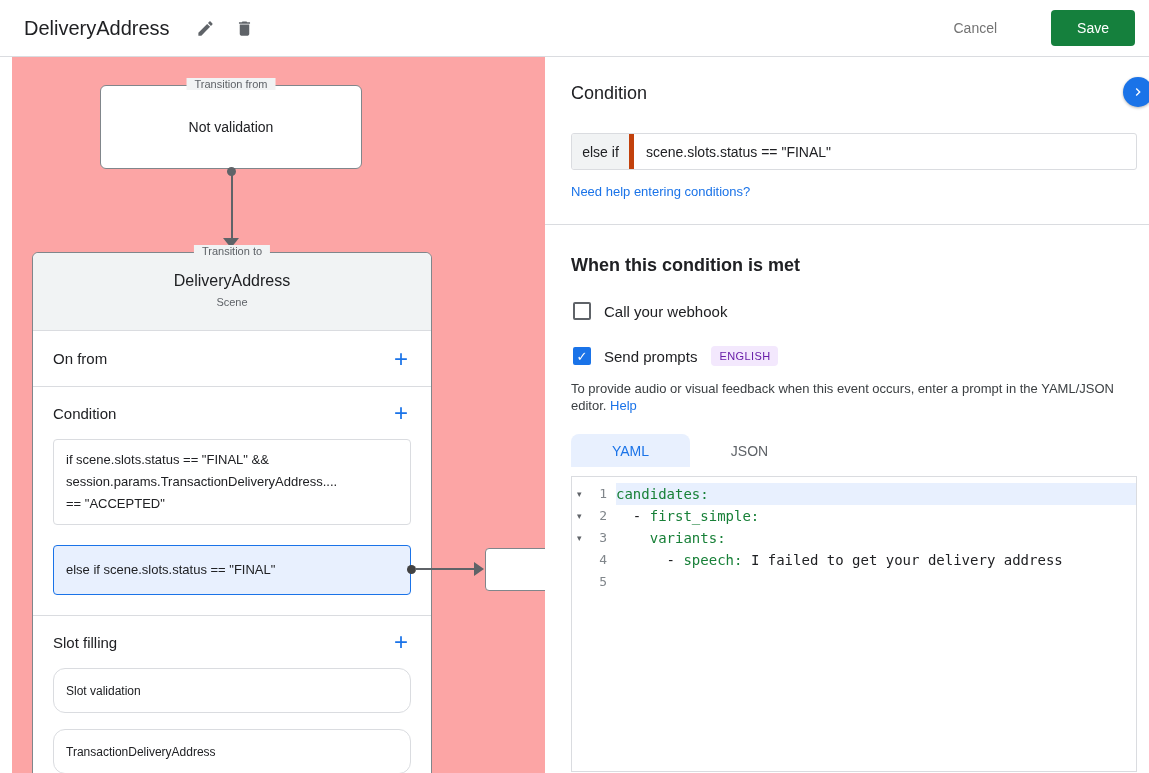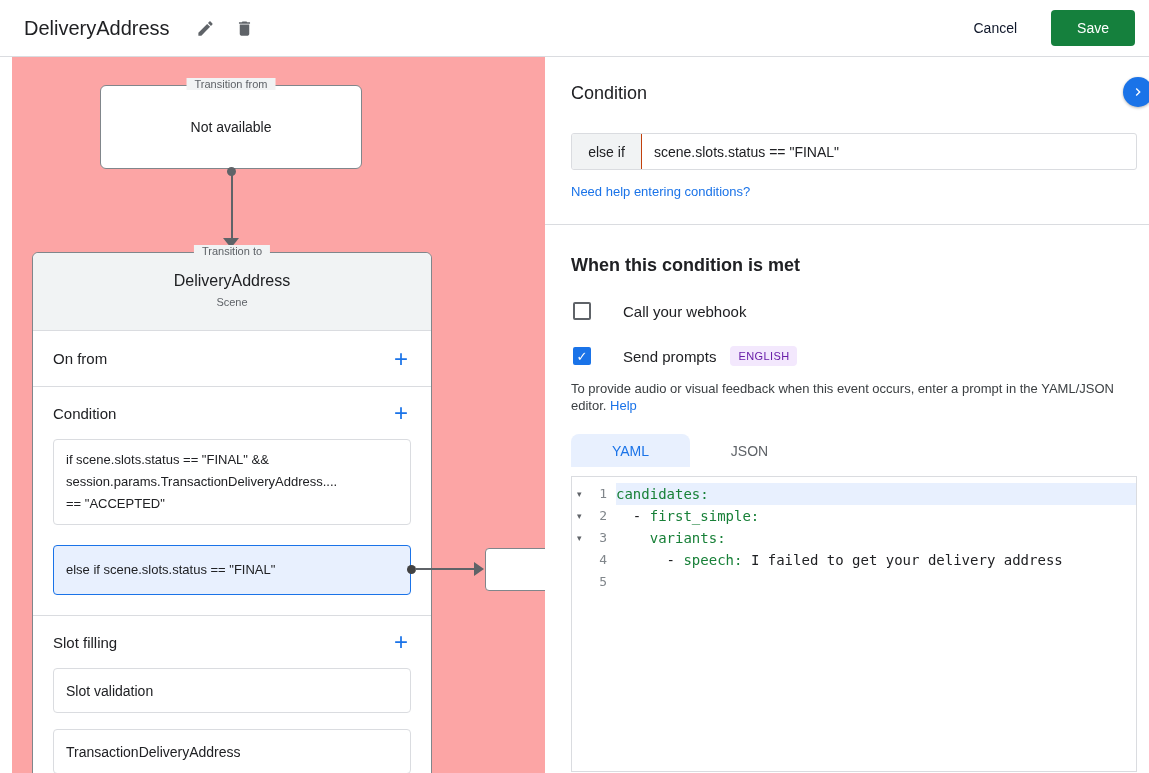--- a/index.html
+++ b/index.html
@@ -9,22 +9,22 @@
     font-family:"Liberation Sans", sans-serif; color:#202124; background:#fff;
   }
 
   
   .topbar { height:57px; display:flex; align-items:center; padding:0 14px 0 24px;
             border-bottom:1px solid #dadce0; background:#fff; }
   .topbar h1 { font-size:20px; font-weight:400; color:#202124; margin:0 12px 0 0; }
   .icon-btn { background:none; border:none; padding:6px; margin-left:8px; cursor:pointer; display:flex; align-items:center; }
   .icon-btn svg { fill:#5f6368; }
   .spacer { flex:1; }
-  .btn-cancel { background:none; border:none; color:#0f172a; font-size:14px; font-weight:500;
-                font-family:inherit; margin-right:28px; cursor:pointer; }
+  .btn-cancel { background:none; border:none; color:#737373; font-size:14px; font-weight:500;
+                font-family:inherit; margin-right:48px; cursor:pointer; }
   .btn-save { background:#15803d; color:#fff; border:none; border-radius:4px; height:36px;
               padding:0 26px; font-size:14px; font-weight:500; font-family:inherit; cursor:pointer; }
 
   
   .left-panel { position:absolute; left:12px; top:57px; width:545px; height:768px;
                 background:#fca5a5; overflow:hidden; }
   .legend { position:absolute; top:-8px; left:50%; transform:translateX(-50%);
             background:#f1f3f4; padding:0 8px; font-size:11px; color:#5f6368; white-space:nowrap; }
   .tfrom { position:absolute; left:88px; top:28px; width:262px; height:84px; background:#fff;
            border:1px solid #80868b; border-radius:6px; display:flex; align-items:center;
@@ -47,55 +47,55 @@
   .section-head { display:flex; align-items:center; justify-content:space-between;
                   padding:0 14px 0 20px; height:52px; font-size:15px; }
   .plus-btn { color:#1a73e8; font-size:24px; font-weight:300; background:none; border:none;
               width:32px; height:32px; cursor:pointer; font-family:inherit; line-height:26px; }
   .sec-condition { border-bottom:1px solid #dadce0; padding-bottom:20px; background:#fff; }
   .cond-card { margin:0 20px; border:1px solid #dadce0; border-radius:4px; padding:9px 12px;
                font-size:13px; line-height:22px; color:#202124; white-space:pre-line;
                background:#fff; cursor:pointer; }
   .cond-card.selected { margin-top:20px; background:#e8f0fe; border-color:#1a73e8;
                         white-space:normal; padding:13px 12px; }
-  .slot-card { margin:0 20px 16px; border:1px solid #dadce0; border-radius:4px; height:45px;
-               display:flex; align-items:center; padding:8px 12px; font-size:14px; background:#fff; cursor:pointer; }
+  .slot-card { margin:0 20px 16px; border:1px solid #dadce0; border-radius:12px; height:45px;
+               display:flex; align-items:center; padding:8px 12px; font-size:12px; background:#fff; cursor:pointer; }
 
   .connector-dot { position:absolute; left:395px; top:508px; width:9px; height:9px; border-radius:50%; background:#424242; }
   .connector-line { position:absolute; left:403px; top:511px; width:61px; height:2px; background:#5f6368; }
   .connector-arrow { position:absolute; left:462px; top:505px; width:0; height:0;
                      border-top:7px solid transparent; border-bottom:7px solid transparent;
                      border-left:10px solid #5f6368; }
   .target-node { position:absolute; left:473px; top:491px; width:110px; height:43px;
                  background:#fff; border:1px solid #80868b; border-radius:4px; cursor:pointer; }
 
   
   .right-panel { position:absolute; left:545px; top:57px; width:604px; height:716px;
                  background:#fff; overflow:hidden; }
   .panel-head { position:relative; margin:26px 12px 0 26px; height:22px; }
   .panel-title { font-size:18px; font-weight:400; margin:0; }
   .expand-btn { position:absolute; right:-16px; top:-6px; width:30px; height:30px; border-radius:50%;
                 background:#1a73e8; border:none; display:flex; align-items:center; justify-content:center;
                 cursor:pointer; box-shadow:0 1px 3px rgba(0,0,0,.3); }
   .cond-row { display:flex; margin:28px 12px 0 26px; height:37px; border:1px solid #dadce0;
               border-radius:3px; overflow:hidden; }
-  .cond-prefix { width:70px; background:#f1f3f4; border-right:1px solid #c2410c; display:flex;
+  .cond-prefix { width:62px; background:#f1f3f4; border-right:5px solid #c2410c; display:flex;
                  align-items:center; justify-content:center; font-size:14px; }
   .cond-value { flex:1; display:flex; align-items:center; padding-left:12px; font-size:14px; }
   .help-row { margin:12px 0 0 26px; }
   .link { color:#1a73e8; font-size:13px; text-decoration:none; cursor:pointer; }
   .divider { margin-top:24px; border-top:1px solid #dadce0; height:0; }
   .when-met { margin:30px 0 0 26px; font-size:18px; font-weight:700; }
   .check-row { display:flex; align-items:center; margin:26px 0 0 28px; }
   .checkbox { width:18px; height:18px; border:2px solid #5f6368; border-radius:2px; background:#fff;
               cursor:pointer; flex:0 0 auto; }
   .checkbox.checked { background:#1a73e8; border-color:#1a73e8; color:#fff; font-size:13px;
                       line-height:15px; text-align:center; font-weight:bold;
                       font-family:"DejaVu Sans", sans-serif; }
-  .check-label { margin-left:32px; font-size:15px; font-weight:500; cursor:pointer; }
+  .check-label { margin-left:13px; font-size:15px; font-weight:500; cursor:pointer; }
   .badge { margin-left:14px; background:#f3e8fd; color:#681da8; font-size:11px; font-weight:500;
            padding:4px 8px; border-radius:4px; letter-spacing:.4px; }
   .desc { margin:14px 16px 0 26px; font-size:13px; color:#3c4043; line-height:17px; max-width:556px; }
   .tabs { display:flex; margin:20px 0 0 26px; }
   .tab { width:119px; height:33px; display:flex; align-items:center; justify-content:center;
          font-size:14px; font-weight:500; color:#5f6368; border-radius:8px 8px 0 0; cursor:pointer; }
   .tab.active { background:#e8f0fe; color:#1a73e8;text-align:center; }
 
   .editor { margin:9px 12px 0 26px; height:296px; border:1px solid #dadce0; padding-top:6px;
             font-family:"DejaVu Sans Mono", monospace; overflow:hidden; background:#fff; }
@@ -127,21 +127,21 @@
     </button>
     <div class="spacer"></div>
     <button class="btn-cancel">Cancel</button>
     <button class="btn-save">Save</button>
   </header>
 
   <div class="left-panel">
 
     <div class="tfrom">
       <span class="legend">Transition from</span>
-      <span>Not available</span>
+      <span>Not validation</span>
     </div>
 
     <div class="flow-dot"></div>
     <div class="flow-line"></div>
     <div class="flow-arrow"></div>
 
     <div class="scene-card">
       <span class="legend">Transition to</span>
 
       <div class="scene-header">

